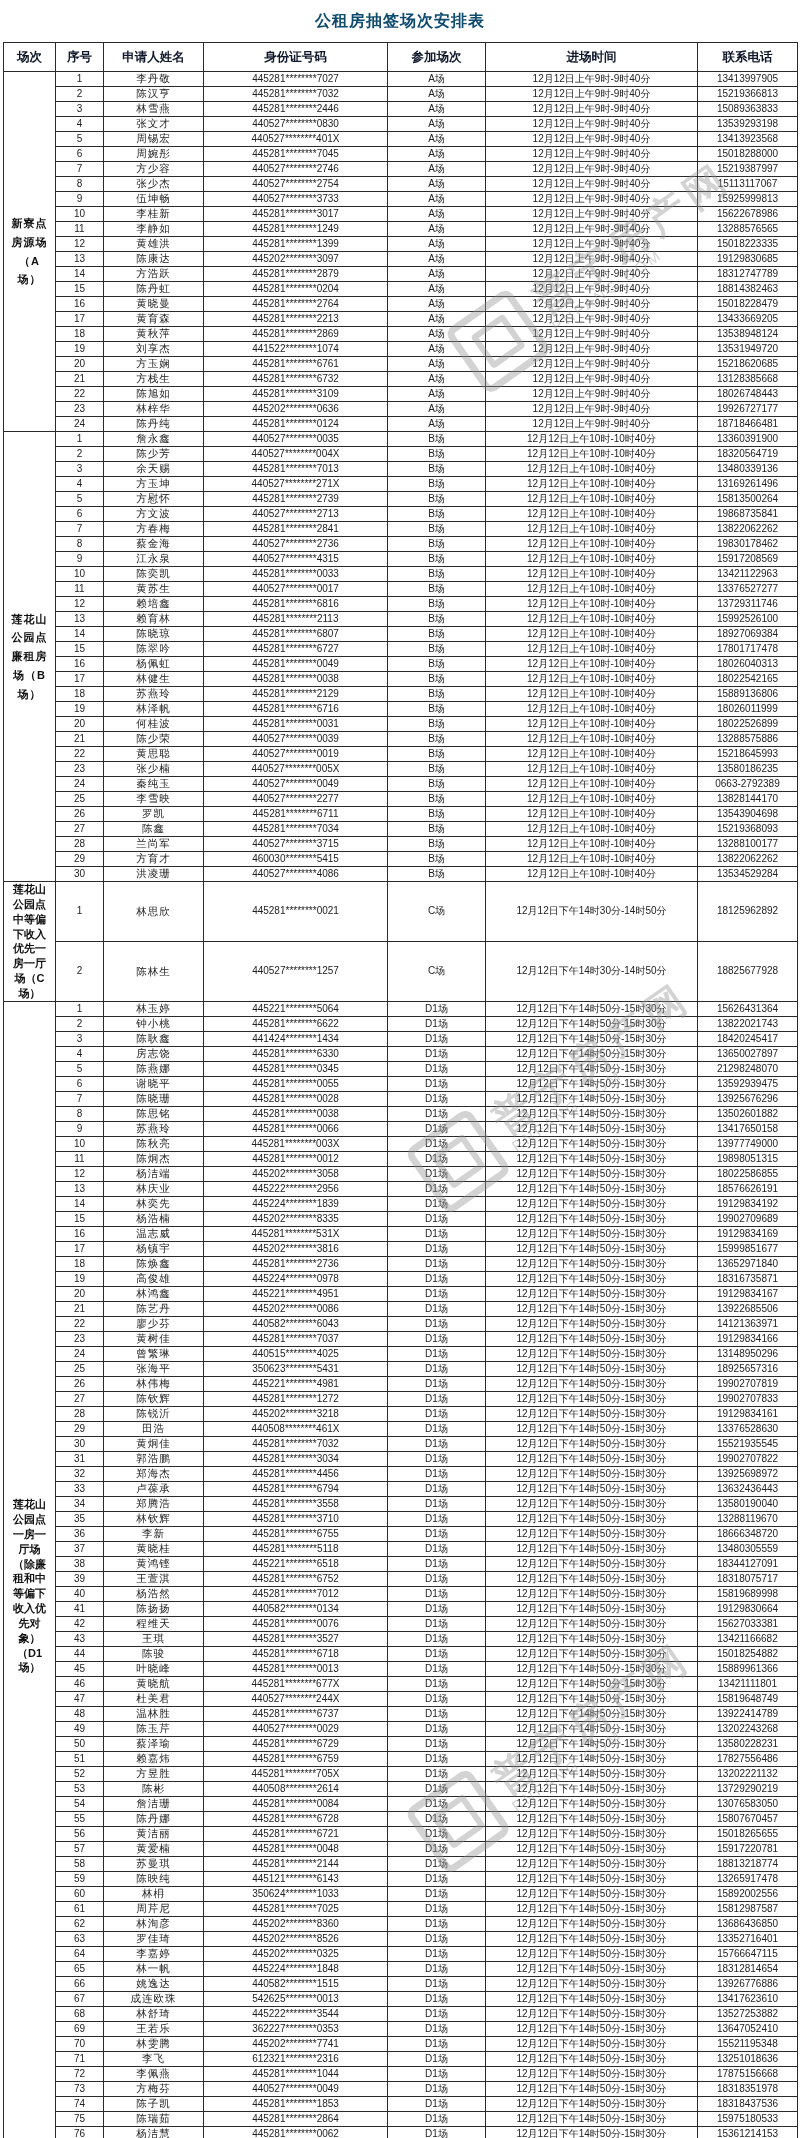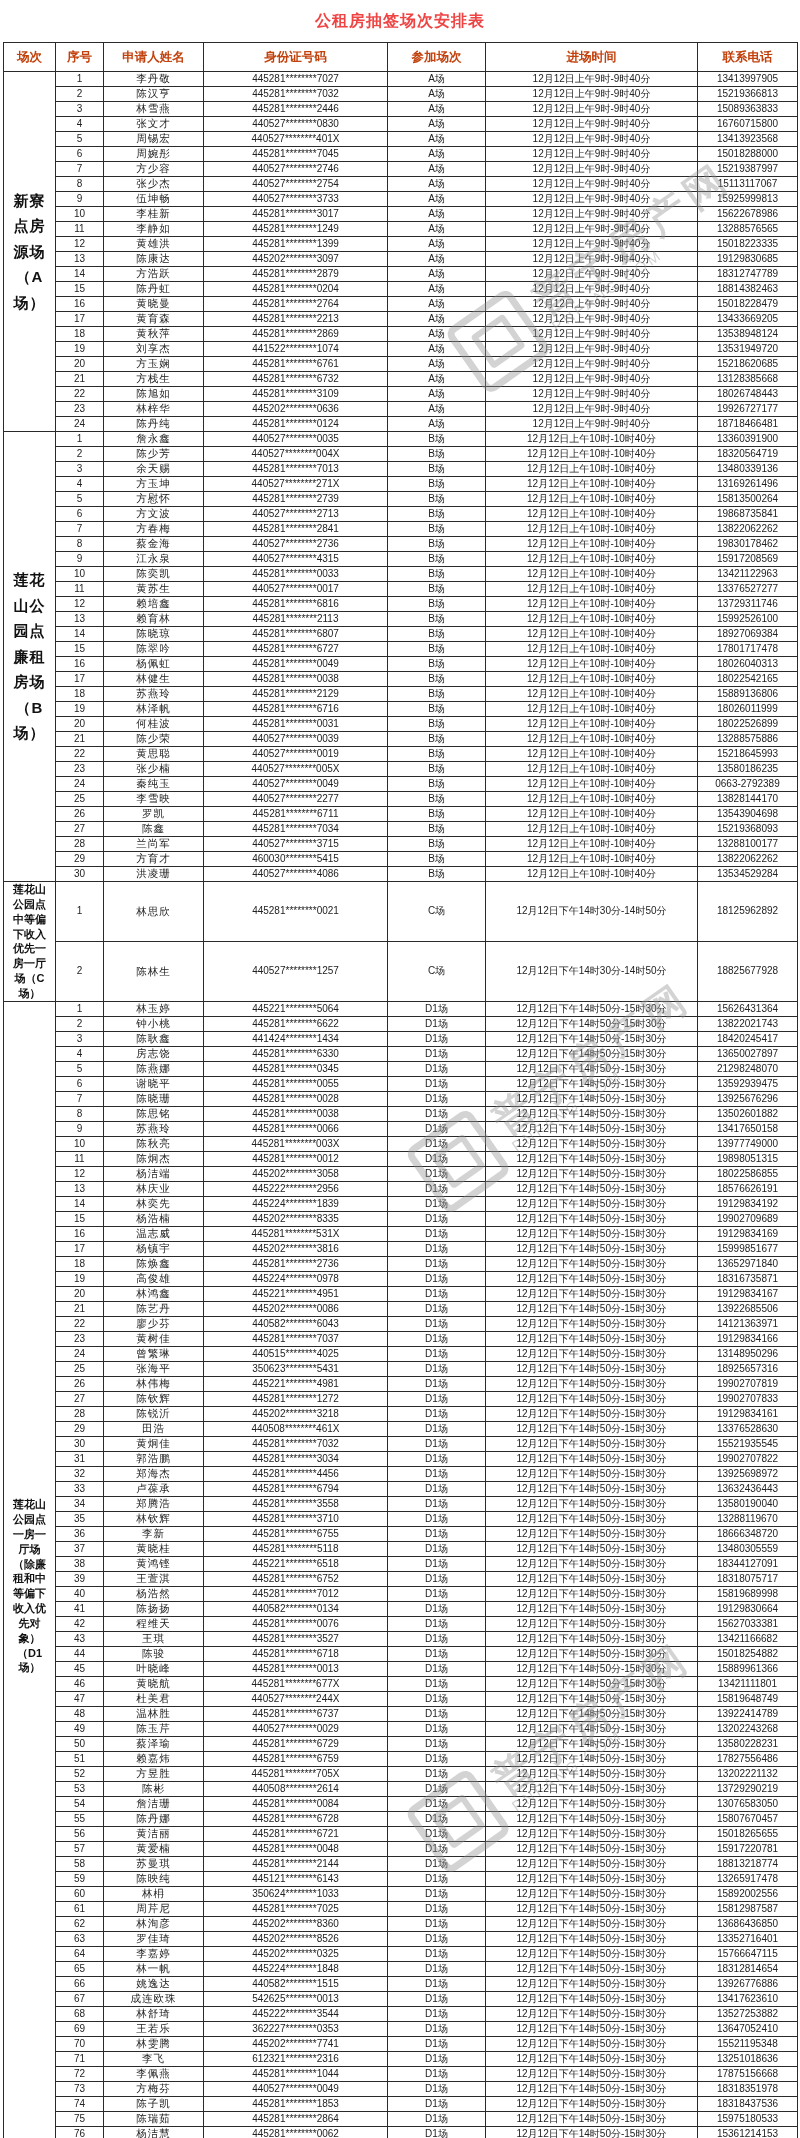--- a/index.html
+++ b/index.html
@@ -4,39 +4,39 @@
 <style>
   html,body{margin:0;padding:0;}
   body{
     width:800px; background:#ffffff; color:#1c1c1c;
     font-family:"Liberation Sans","DejaVu Sans",sans-serif;
     position:relative; overflow:hidden;
   }
   .page{position:relative; width:800px;}
   .title{
     text-align:center; font-weight:bold; font-size:16px;
-    padding:11px 0 10px; letter-spacing:1px; color:#ef4444;
+    padding:11px 0 10px; letter-spacing:1px; color:#0c4a6e;
   }
   table.sched{
     border-collapse:collapse; table-layout:fixed;
     width:794px; margin:0 3px; background:transparent;
   }
   .sched th, .sched td{
     border:1px solid #2a2a2a; text-align:center; vertical-align:middle;
     padding:0 2px; overflow:hidden;
   }
   .sched th{
-    font-size:12.5px; font-weight:bold; height:28px; color:#c2410c;
+    font-size:12.5px; font-weight:bold; height:28px; color:#0f172a;
     white-space:nowrap;
   }
   .sched td{
     font-size:10px; height:14px; line-height:1.05; white-space:nowrap; color:#222;
   }
   td.section-cell{
-    white-space:normal; font-weight:bold; font-size:15px;
+    white-space:normal; font-weight:bold; font-size:11px;
     line-height:1.7; color:#111; padding:0 5px; letter-spacing:1px;
   }
   td.section-cell.small{font-size:11px; line-height:1.35; letter-spacing:0;}
   tr.tall td{height:30px;}
   td.name-cell{font-size:10.5px; letter-spacing:1px;}
   td.id-cell, td.phone-cell{font-family:"Liberation Sans","DejaVu Sans",sans-serif; font-size:10px;}
   
   .wm{
     position:absolute; display:flex; align-items:center; gap:14px;
     transform:rotate(-35deg); transform-origin:center;
@@ -129,21 +129,21 @@
           <td class="session-cell">A场</td>
           <td class="time-cell">12月12日上午9时-9时40分</td>
           <td class="phone-cell">15089363833</td>
         </tr>
         <tr>
           <td class="seq-cell">4</td>
           <td class="name-cell">张文才</td>
           <td class="id-cell">440527********0830</td>
           <td class="session-cell">A场</td>
           <td class="time-cell">12月12日上午9时-9时40分</td>
-          <td class="phone-cell">16760715800</td>
+          <td class="phone-cell">13539293198</td>
         </tr>
         <tr>
           <td class="seq-cell">5</td>
           <td class="name-cell">周锡宏</td>
           <td class="id-cell">440527********401X</td>
           <td class="session-cell">A场</td>
           <td class="time-cell">12月12日上午9时-9时40分</td>
           <td class="phone-cell">13413923568</td>
         </tr>
         <tr>

